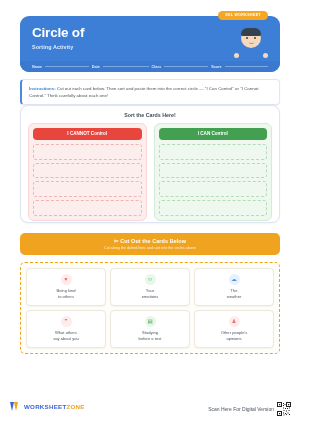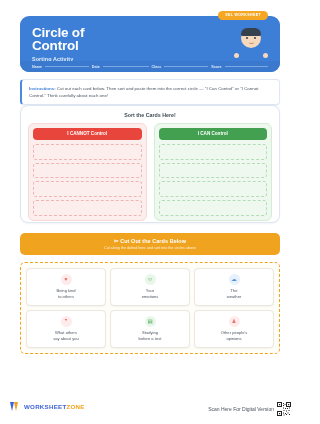--- a/index.html
+++ b/index.html
@@ -144,21 +144,20 @@
 </head>
 <body>
 
 <div class="page">
 
   <div class="header-wrap">
     <div class="badge">SEL WORKSHEET</div>
     <div class="header">
       <div class="h-title">
         <div>Circle of</div>
-        <div>Control</div>
       </div>
       <div class="h-sub">Sorting Activity</div>
 
       <div class="mascot">
         <div class="m-body"></div>
         <div class="m-hand l"></div>
         <div class="m-hand r"></div>
         <div class="m-leg l"></div>
         <div class="m-leg r"></div>
         <div class="m-head"></div>

